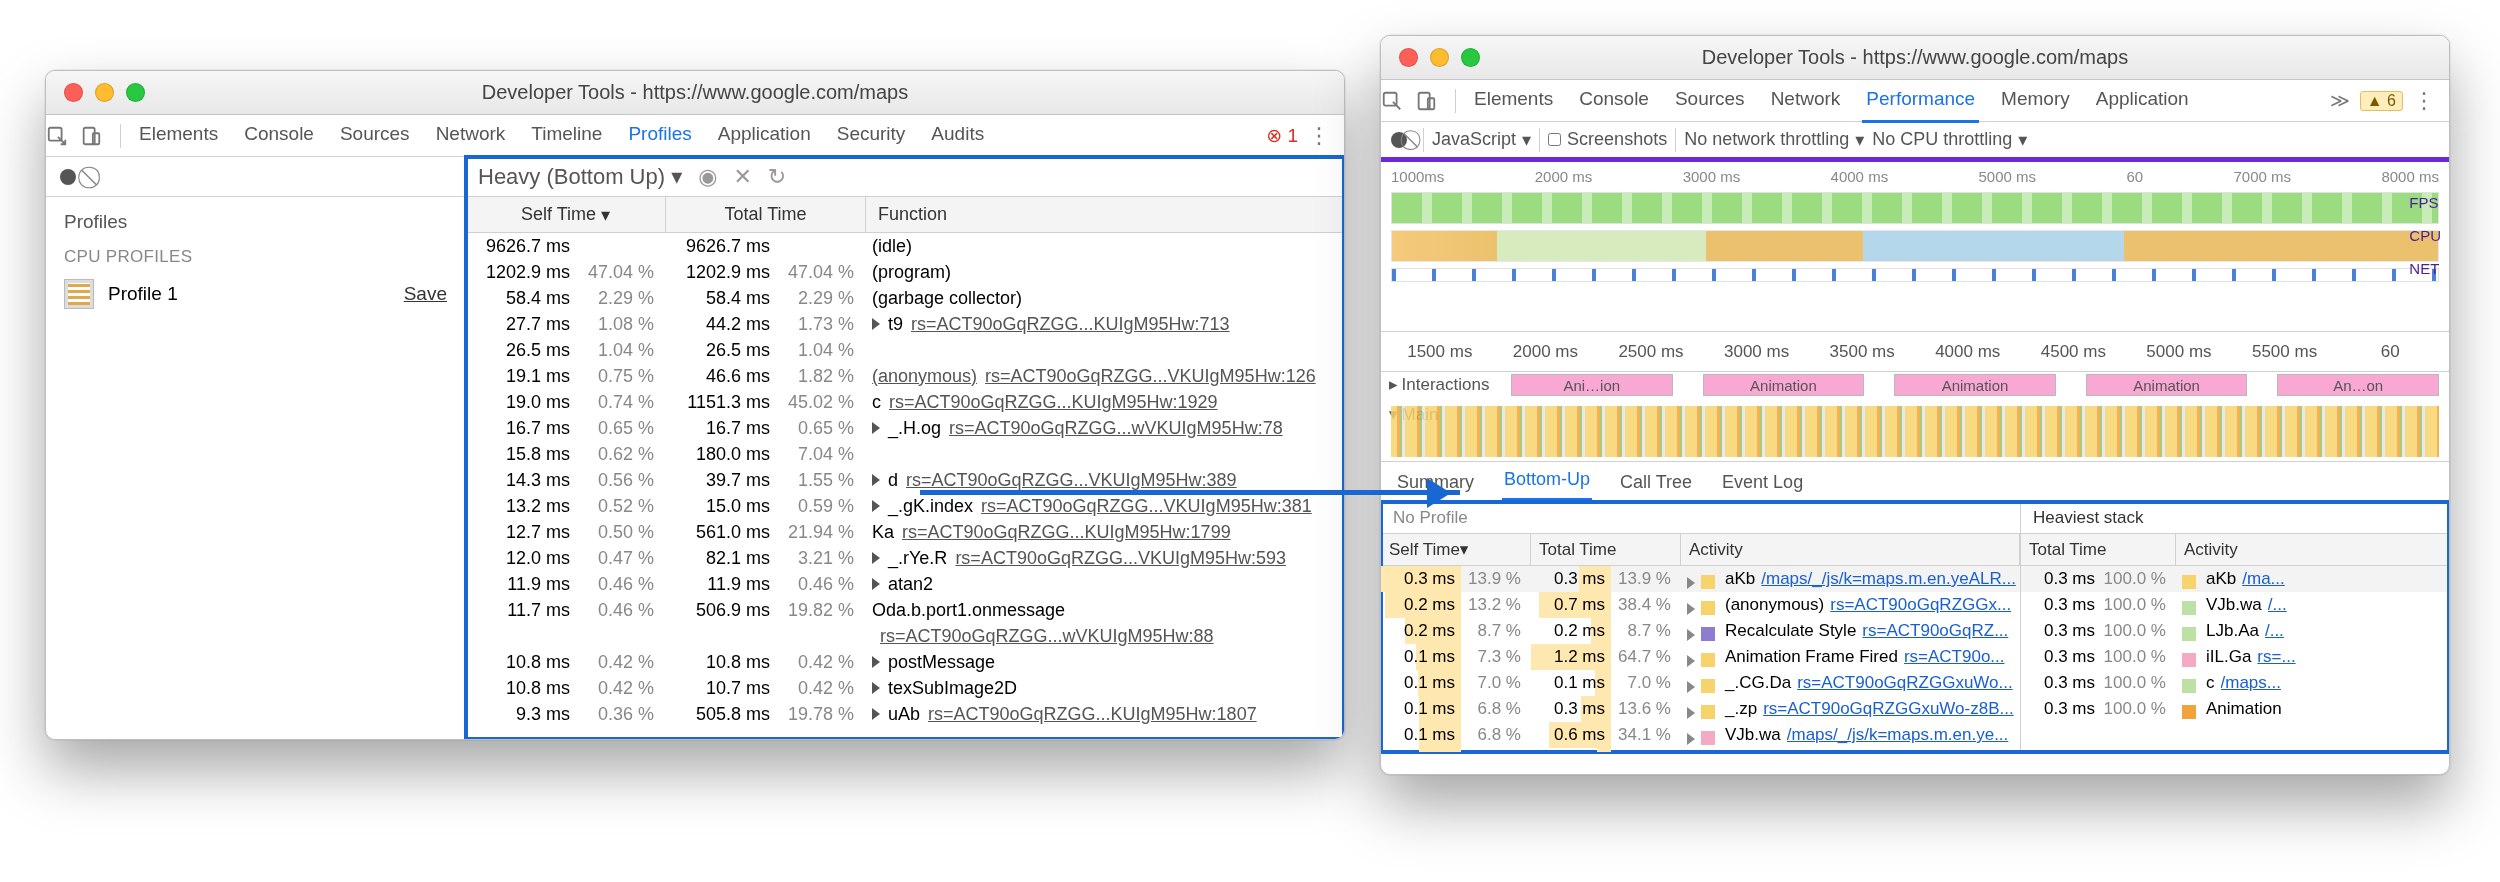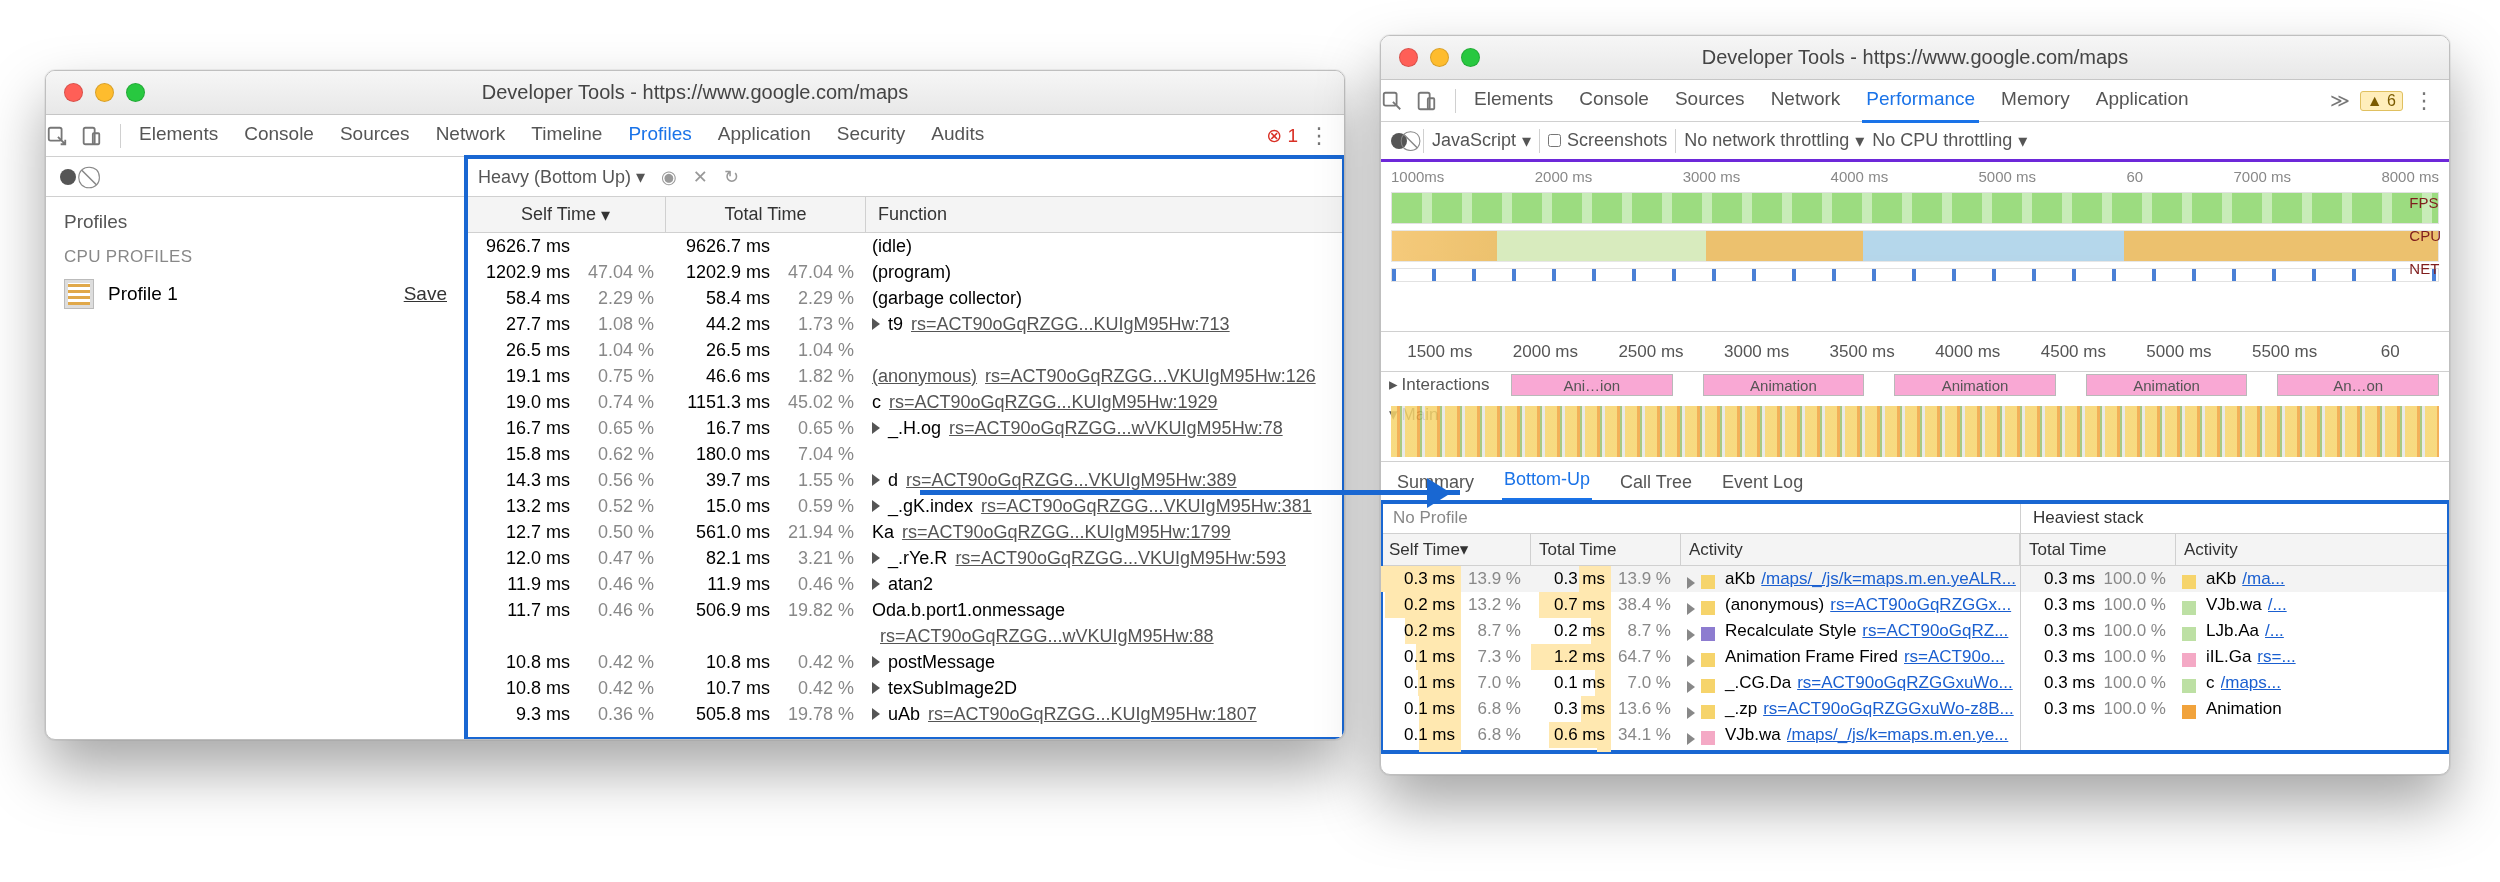--- a/index.html
+++ b/index.html
@@ -46,21 +46,21 @@
   .tabbar .iconbtn { width:34px; text-align:center; color:#777; }
   .tabbar .tabs { display:flex; gap:18px; padding-left:8px; }
   .tabbar .tab { padding: 9px 4px 10px; cursor:default; white-space:nowrap; }
   .tabbar .tab.active { color:#1a73e8; border-bottom:3px solid #1a73e8; }
   .tabbar .right { margin-left:auto; display:flex; align-items:center; gap:10px; padding-right:14px; }
   .warnchip { background:#ffeebb; border:1px solid #e0c060; border-radius:3px; padding:0 6px; font-size:16px; color:#7a5a00; }
   .errchip { color:#d93025; font-size:19px; }
 
   .toolbar2 {
     height: 40px;
-    border-bottom: 3px solid #6d28d9;
+    border-bottom: 5px solid #6d28d9;
     display:flex;
     align-items:center;
     font-size:18px;
     color:#555;
     padding:0 10px;
     gap:8px;
   }
   .toolbar2 .sep { width:1px; height:24px; background:#d0d0d0; }
   .toolbar2 .chk { display:flex; align-items:center; gap:6px; }
   .toolbar2 .drop { display:flex; align-items:center; gap:6px; }
@@ -77,21 +77,21 @@
   .sidebar .sbtoolbar { height:40px; border-bottom:1px solid #d0d0d0; display:flex; align-items:center; gap:18px; padding:0 14px; color:#555;}
   .sidebar .sbhead { padding:14px 18px 4px; color:#555; }
   .sidebar .sbsec  { padding:10px 18px 4px; color:#888; font-size:17px; letter-spacing:.3px; }
   .sidebar .profitem { display:flex; align-items:center; gap:14px; padding:8px 18px; }
   .sidebar .profitem .picon { width:30px; height:30px; background:#ddd; border:1px solid #bbb; position:relative; }
   .sidebar .profitem .picon::after{content:"";position:absolute;left:3px;top:3px;right:3px;bottom:3px;background:repeating-linear-gradient(0deg,#e0a84a 0 3px,#fff 3px 6px);}
   .sidebar .save { margin-left:auto; text-decoration:underline; color:#333; }
 
   
   .main1 { flex:1; display:flex; flex-direction:column; outline:4px solid #1967d2; outline-offset:-2px; }
-  .main1 .m1toolbar { height:40px; border-bottom:1px solid #d0d0d0; display:flex; align-items:center; gap:16px; padding:0 12px; color:#555; font-size:18px;}
+  .main1 .m1toolbar { height:40px; border-bottom:1px solid #d0d0d0; display:flex; align-items:center; gap:16px; padding:0 12px; color:#555; font-size:22px;}
   .m1headrow { height:36px; border-bottom:1px solid #d0d0d0; display:flex; font-size:18px; color:#333; background:#f4f4f4;}
   .m1headrow > div { display:flex; align-items:center; justify-content:center; border-right:1px solid #d0d0d0;}
   .col-self{width:200px;} .col-total{width:200px;} .col-fn{flex:1;}
   .m1rows { flex:1; overflow:hidden; font-size:18px; }
   .row1 { display:flex; height:26px; align-items:center; }
   .c-selfms{width:110px;text-align:right;padding-right:6px;}
   .c-selfpct{width:90px;text-align:right;padding-right:12px;color:#888;}
   .c-totms{width:110px;text-align:right;padding-right:6px;}
   .c-totpct{width:90px;text-align:right;padding-right:12px;color:#888;}
   .c-fn{flex:1;display:flex;align-items:center;gap:8px;padding-left:6px;white-space:nowrap;overflow:hidden;}
@@ -99,21 +99,21 @@
   .lnk{color:#545454;text-decoration:underline;text-decoration-color:#555;overflow:hidden;text-overflow:ellipsis;flex:1;}
   .flnk{color:#545454;text-decoration:underline;}
 
   
   .overview { height: 170px; border-bottom:1px solid #d0d0d0; padding:6px 10px 0; position:relative; font-size:15px; color:#888; }
   .overview .toprule { display:flex; justify-content:space-between; height:18px; }
   .lane { height:32px; border:1px solid #e2e2e2; margin-top:6px; position:relative; overflow:hidden; }
   .lane.fps{background:repeating-linear-gradient(90deg,#9cdc80 0 30px,#c8ecb8 30px 40px);}
   .lane.cpu{background:linear-gradient(90deg,#f3bd5a 0%,#e8b24a 10%,#cfe7ae 10%,#cfe7ae 30%,#e8b24a 30%,#e8b24a 45%,#a3cde6 45%,#a3cde6 70%,#e8b24a 70%,#e8b24a 100%);opacity:.8;}
   .lane.net{height:14px;background:repeating-linear-gradient(90deg,#4a80d6 0 4px,transparent 4px 40px);}
-  .ovlabels{position:absolute;right:8px;top:32px;font-size:15px;color:#7f1d1d;display:flex;flex-direction:column;gap:16px;}
+  .ovlabels{position:absolute;right:8px;top:32px;font-size:15px;color:#4c1d95;display:flex;flex-direction:column;gap:16px;}
   .timeruler2 { height:40px; border-bottom:1px solid #d0d0d0; display:flex; align-items:center; font-size:17px; color:#555; padding:0 6px; position:relative;}
   .timeruler2 span{flex:1;text-align:center;}
 
   .flamearea { height: 90px; border-bottom:1px solid #d0d0d0; position:relative; overflow:hidden; }
   .trackhead { position:absolute; left:8px; font-size:17px; color:#555; display:flex; align-items:center; gap:4px;}
   .trackhead.int{top:2px;} .trackhead.main{top:32px;}
   .animbars{position:absolute;top:2px;left:130px;right:10px;height:22px;display:flex;gap:30px;}
   .animbars div{flex:1;background:#f9a8d4;border:1px solid #b9b9b9;font-size:15px;color:#555;display:flex;align-items:center;justify-content:center;}
   .flame{position:absolute;top:34px;left:10px;right:10px;bottom:4px;background:
     repeating-linear-gradient(90deg,#f6d46b 0 6px,#f1a33c 6px 9px,#9ac06a 9px 11px,#e5e5e5 11px 14px,#f6d46b 14px 20px);

